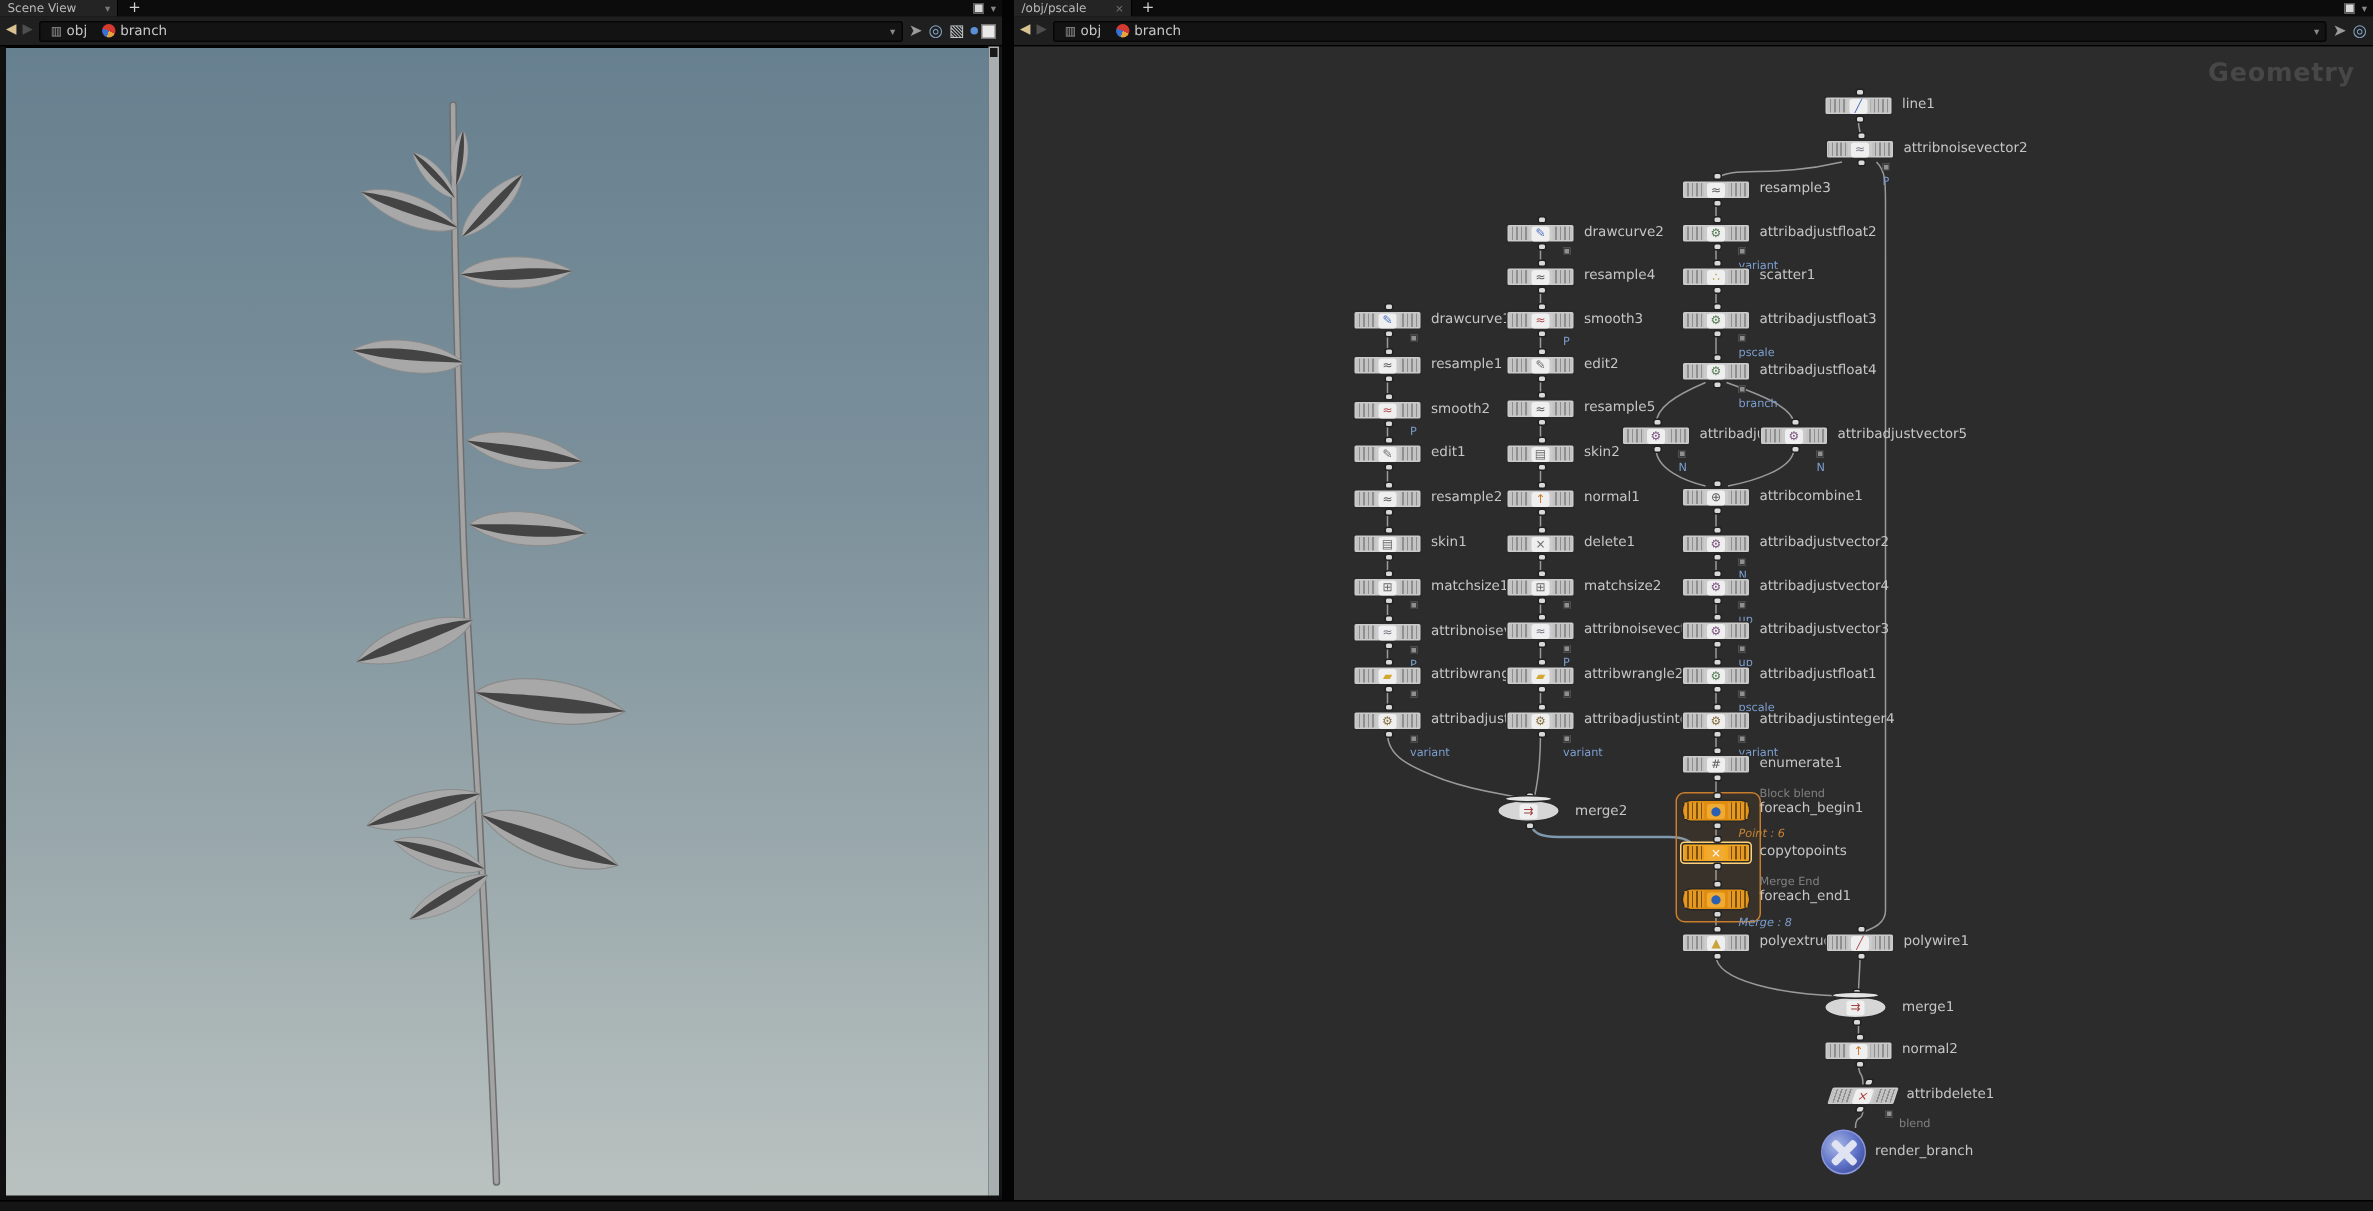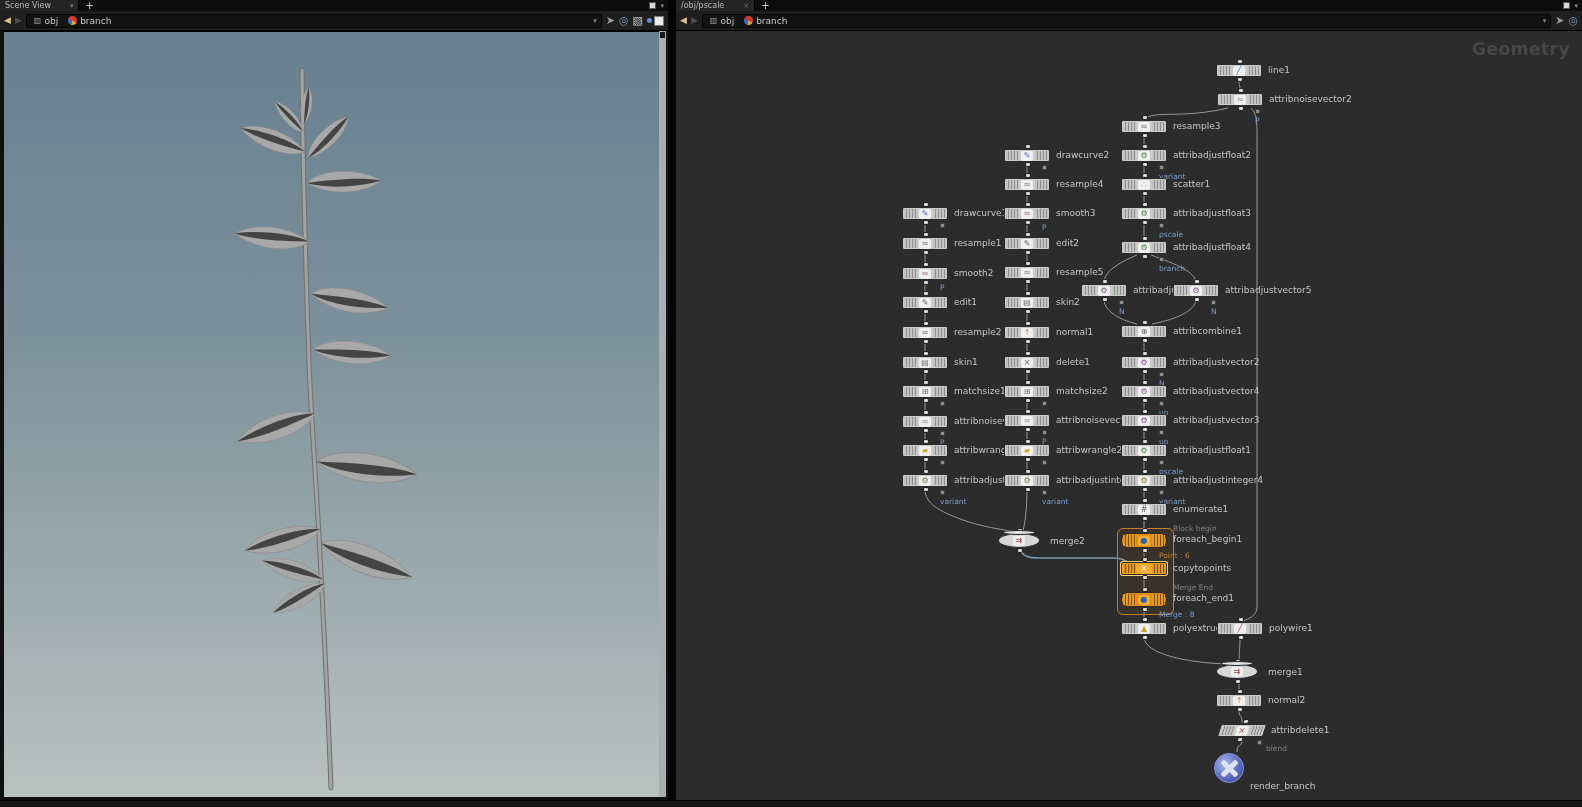--- a/index.html
+++ b/index.html
@@ -85,24 +85,24 @@
   .node.circle .ncirc { width:30px; height:30px; border-radius:50%;
       background:radial-gradient(circle at 35% 35%, #a9b9e8, #5b6ec4 55%, #2e3a7e);
       border:1px solid #8a97e0; position:relative; }
   .node.circle .ncirc::before, .node.circle .ncirc::after { content:""; position:absolute; left:4px; top:12px;
       width:21px; height:5px; background:#dfe3f2; border-radius:2px; }
   .node.circle .ncirc::before { transform:rotate(45deg); }
   .node.circle .ncirc::after  { transform:rotate(-45deg); }
 
   .nlabel { position:absolute; left:52px; top:1px; font-size:9px; color:#c6c6c6; white-space:nowrap; }
   .node.oval .nlabel { top:3px; }
-  .node.circle .nlabel { left:36px; top:28px; }
+  .node.circle .nlabel { left:36px; top:10px; }
   .nabove { position:absolute; left:52px; top:-9px; font-size:7.5px; color:#818181; white-space:nowrap; }
   .nsubs { position:absolute; left:38px; top:16px; display:flex; flex-direction:column; gap:2px; }
-  .node.bow .nsubs { top:18px; }
+  .node.bow .nsubs { top:18px;font-style:italic; }
   .badge { width:5px; height:5px; background:#8f8f8f; border:1px solid #3c3c3c; }
   .subtext { font-size:7.5px; white-space:nowrap; }
   .sub-blue { color:#7c9ecf; } .sub-orange { color:#c58435; }
 
   .block-outline { position:absolute; border:1px solid #c87d2c; border-radius:6px;
                    background:rgba(220,140,40,0.07); }
 </style>
 </head>
 <body>
 
@@ -688,21 +688,21 @@
               <span class="stripe r"></span>
             </div>
             <div class="nlabel">enumerate1</div>
           </div>
           <div class="node orange bow" style="left: 445px; top: 502px;">
             <div class="nbox">
               <span class="stripe l"></span>
               <span class="chip" style="color:#2b5fb0">●</span>
               <span class="stripe r"></span>
             </div>
-            <div class="nabove">Block begin</div>
+            <div class="nabove">Block blend</div>
             <div class="nlabel">foreach_begin1</div>
             <div class="nsubs">
               <span class="subtext sub-orange">Point : 6</span>
             </div>
           </div>
           <div class="node orange bright" style="left: 445px; top: 531px;">
             <div class="nbox">
               <span class="stripe l"></span>
               <span class="chip" style="color:#ffffff">×</span>
               <span class="stripe r"></span>

